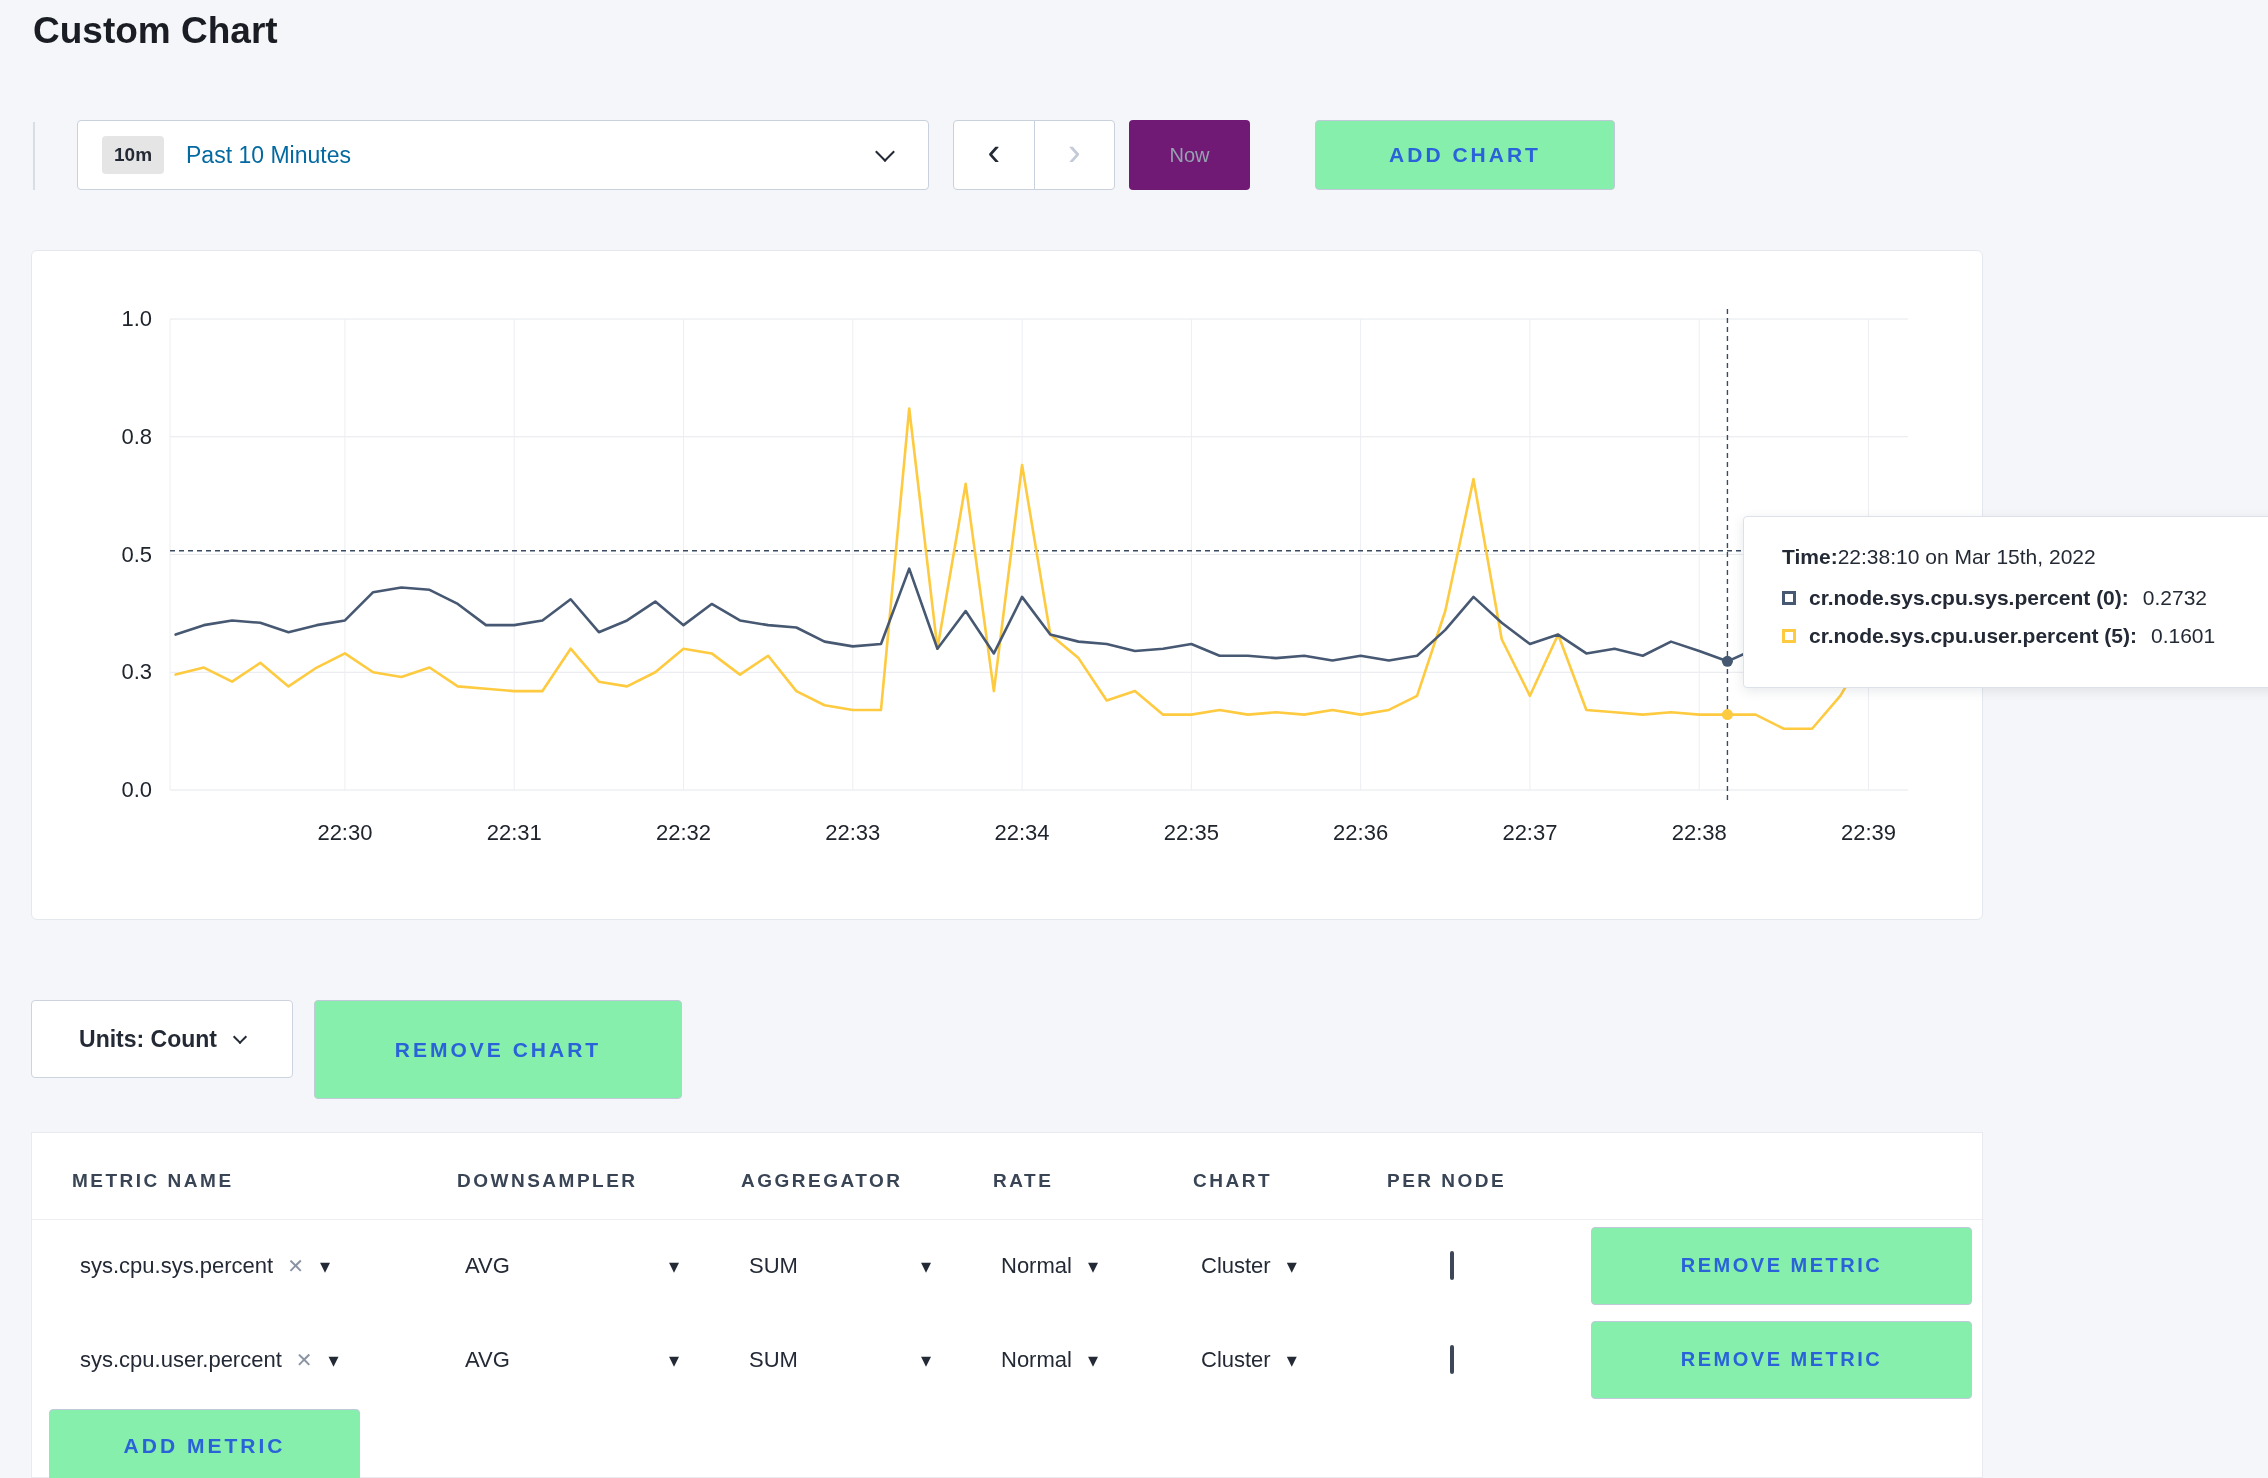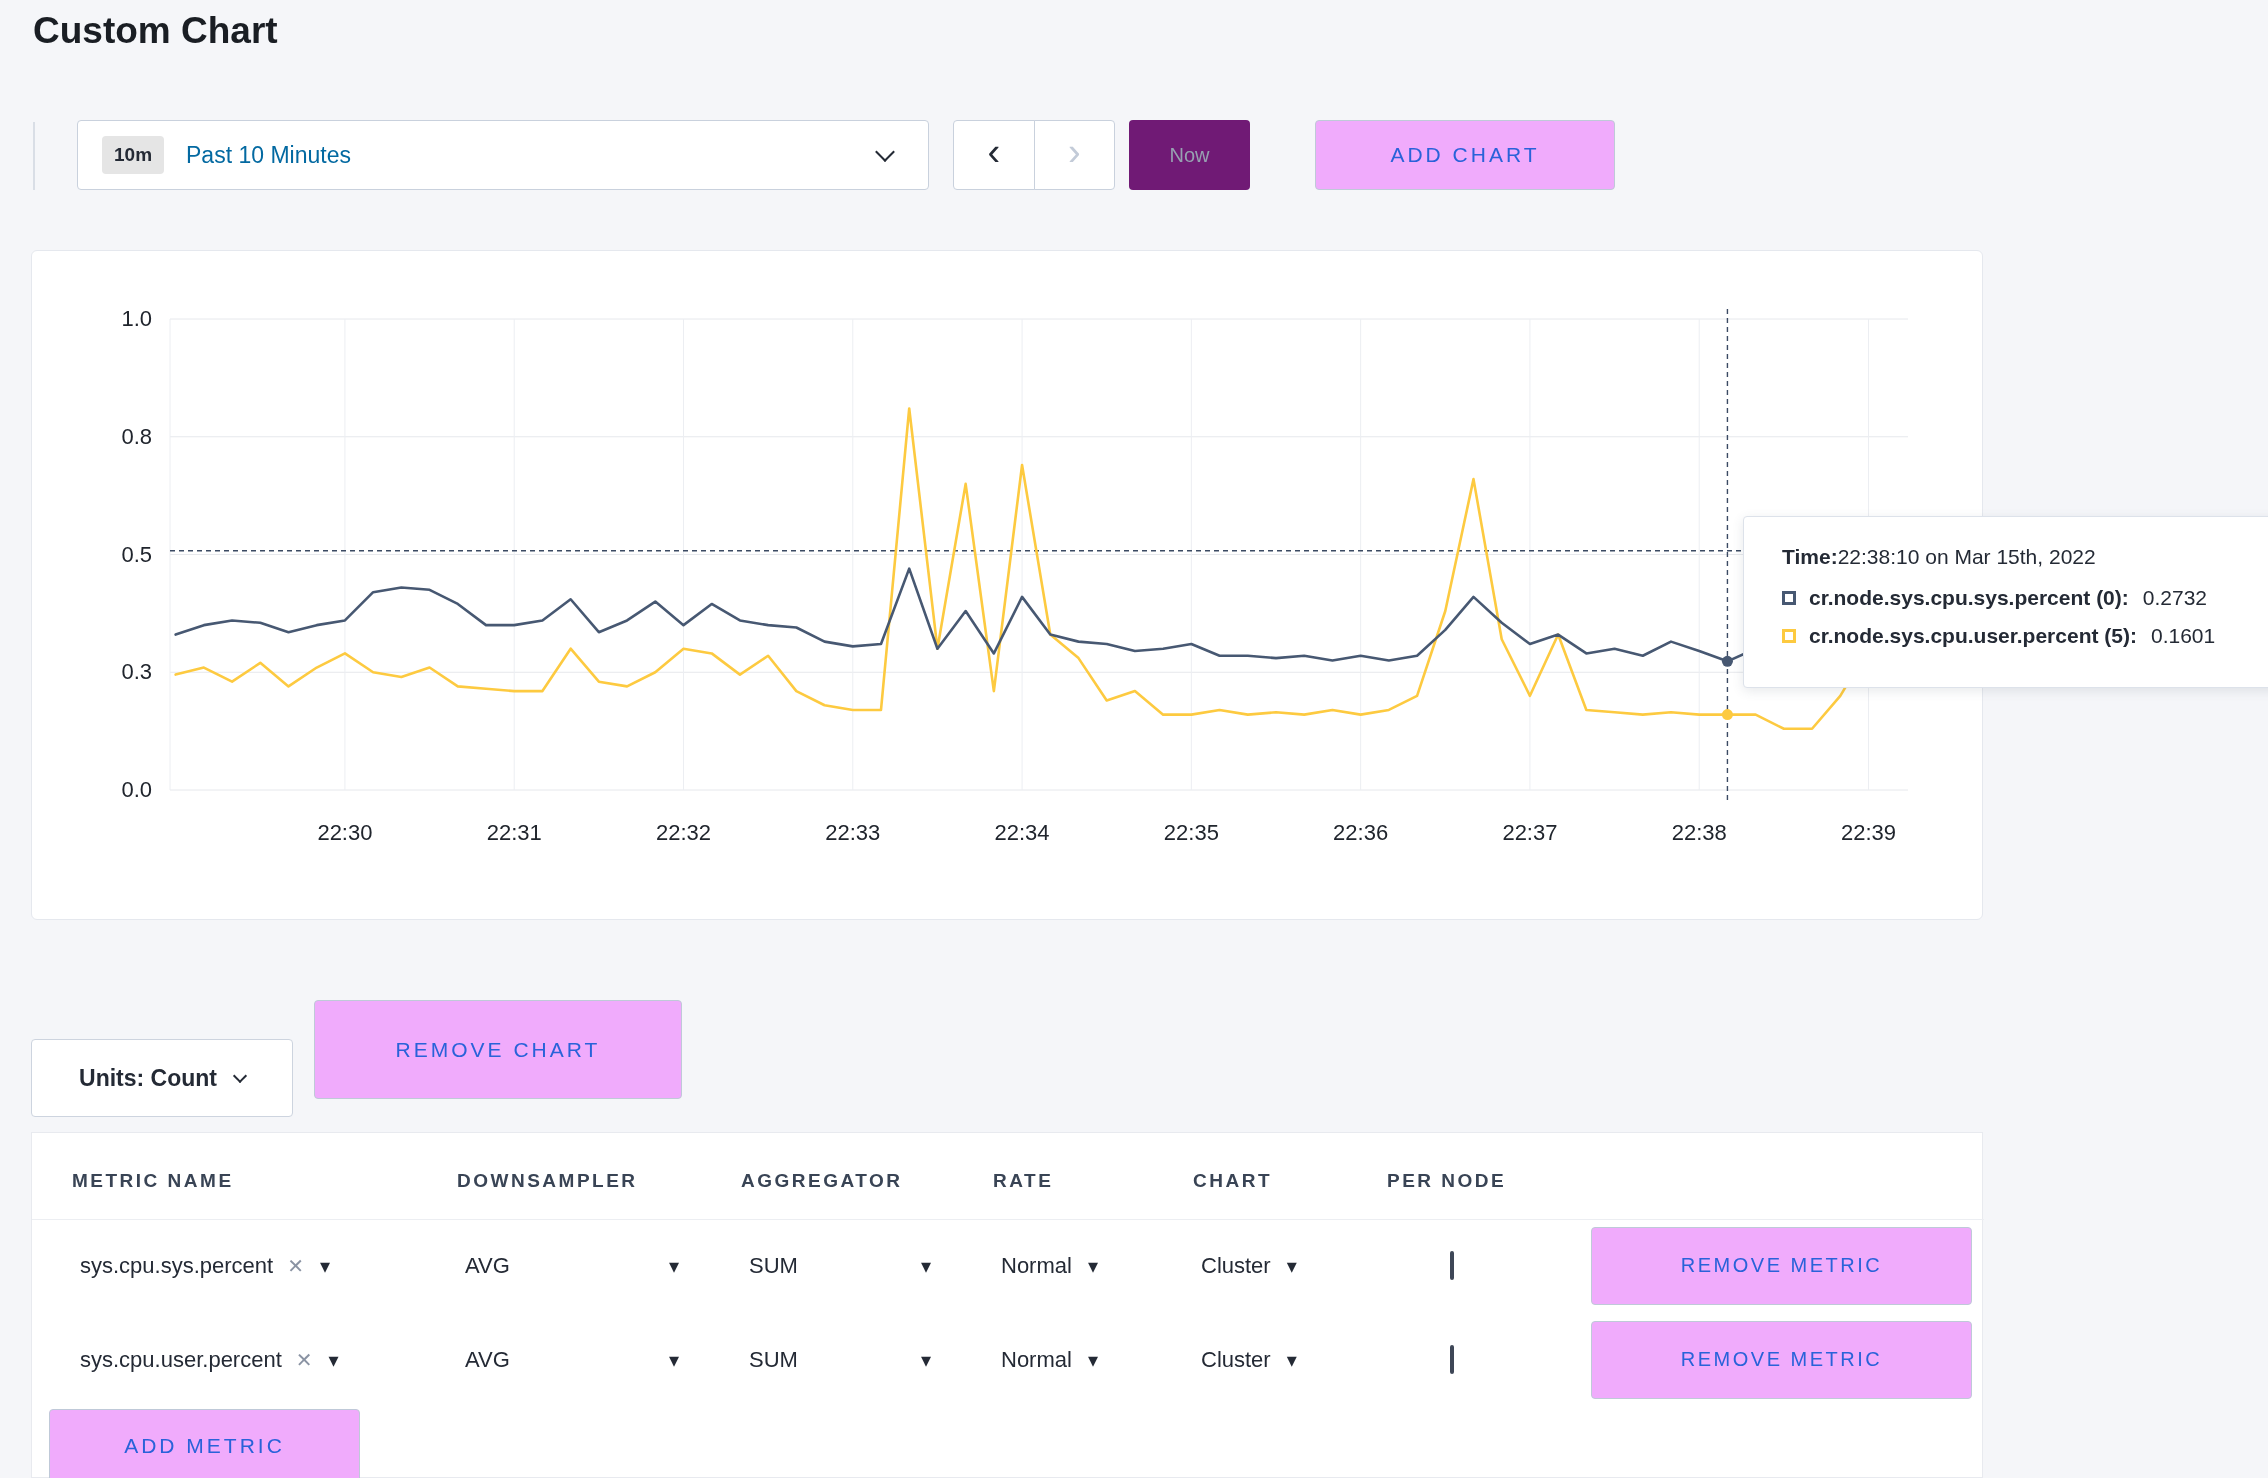--- a/index.html
+++ b/index.html
@@ -41,22 +41,22 @@
     font-size:38px; line-height:1; cursor:pointer; padding-bottom:6px;
   }
   .nav-btn.prev { border-radius:4px 0 0 4px; color:#242a35; }
   .nav-btn.next { border-radius:0 4px 4px 0; margin-left:-1px; color:#c3cbd8; }
   .now-btn {
     position:absolute; left:1129px; top:120px; width:121px; height:70px;
     background:#701a75; border:none; border-radius:4px;
     color:#97a1b1; font-size:20px; font-family:inherit; cursor:default;
   }
   .btn-outline-blue {
-    background:#f0abfc; border:1px solid #bfc9d8; border-radius:4px;
-    color:#2962d9; font-weight:400; letter-spacing:3px;
+    background:#86efac; border:1px solid #bfc9d8; border-radius:4px;
+    color:#2962d9; font-weight:700; letter-spacing:3px;
     font-family:inherit; cursor:pointer;
     display:flex; align-items:center; justify-content:center;
   }
   .add-chart-btn { position:absolute; left:1315px; top:120px; width:300px; height:70px; font-size:21px; }
   
   .chart-card {
     position:absolute; left:31px; top:250px; width:1952px; height:670px;
     background:#fff; border:1px solid #e5e8ee; border-radius:6px;
   }
   #chart-svg { position:absolute; left:0; top:0; }
@@ -71,21 +71,21 @@
   .tt-time { font-size:21px; margin-bottom:17px; color:#242a35; }
   .tt-time-label { font-weight:700; }
   .tt-row { display:flex; align-items:center; font-size:21px; margin-bottom:14px; }
   .tt-marker { width:14px; height:14px; border:3.5px solid #000; margin-right:13px; flex:none; }
   .tt-name { font-weight:700; margin-right:14px; }
   
   .units-btn {
     position:absolute; left:31px; top:1000px; width:262px; height:78px;
     background:#fff; border:1px solid #cdd4df; border-radius:4px;
     display:flex; align-items:center; justify-content:center; gap:18px;
-    font-size:23px; font-weight:700; color:#242a35; cursor:pointer;margin-top:39px;
+    font-size:23px; font-weight:700; color:#242a35; cursor:pointer;
   }
   .units-btn .chev { width:10px; height:10px; border-width:2px; margin-top:-5px; }
   .remove-chart-btn { position:absolute; left:314px; top:1000px; width:368px; height:99px; font-size:21px; }
   
   .metrics-card {
     position:absolute; left:31px; top:1132px; width:1952px; height:346px;
     background:#fff; border:1px solid #e8eaef;
   }
   .mt-header {
     position:absolute; left:40px; top:28px; height:40px;

